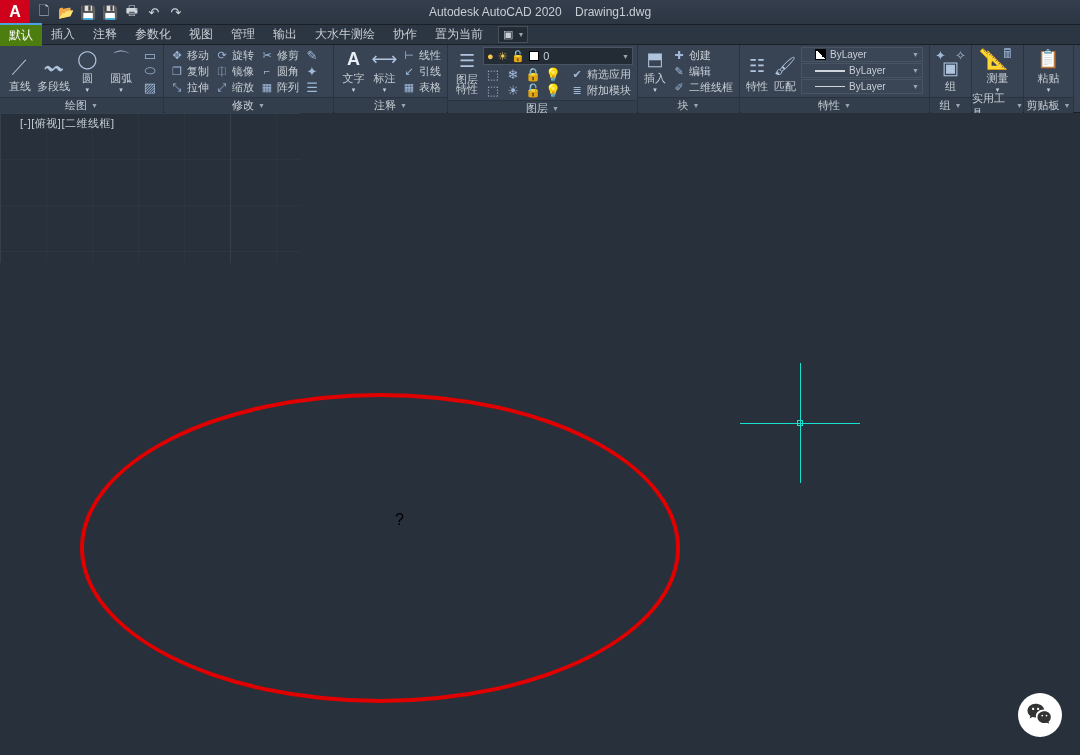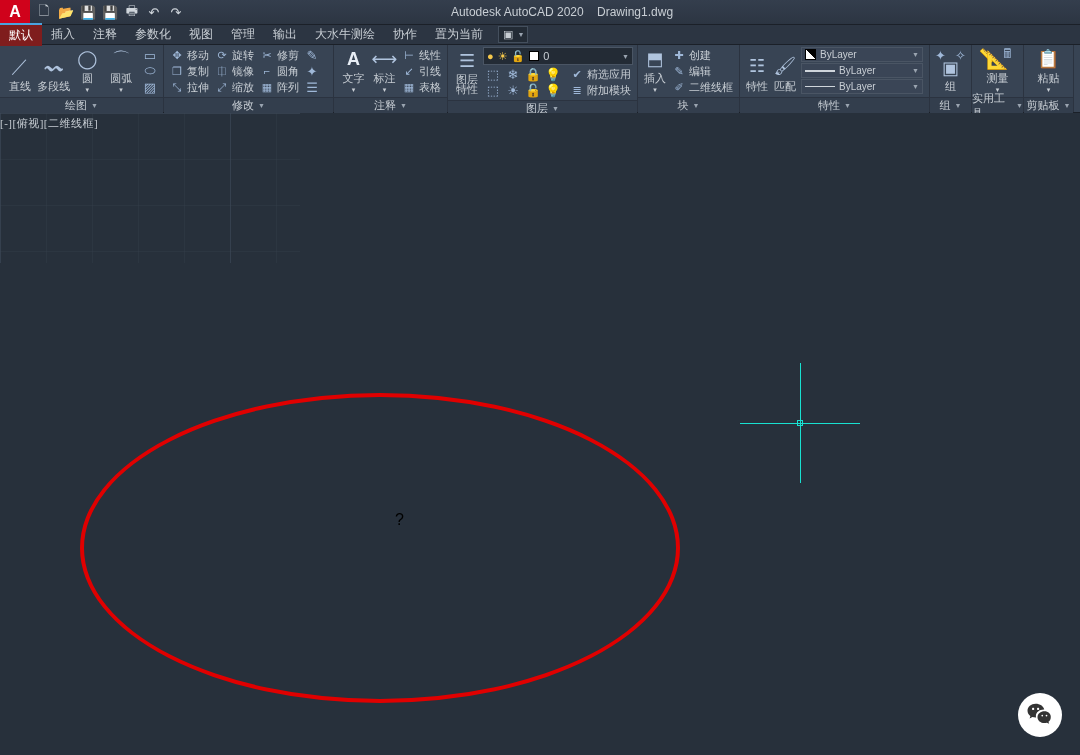--- a/index.html
+++ b/index.html
@@ -3,56 +3,56 @@
 <meta charset="utf-8">
 <style>
   * { margin: 0; padding: 0; box-sizing: border-box; font-family: "Microsoft YaHei", Arial, sans-serif; }
   body { width: 1080px; height: 755px; background: #27303b; overflow: hidden; position: relative; }
 
   
   .title-bar { height: 25px; background: linear-gradient(#343e4d,#2c3542); display: flex; align-items: center; color: #cfd5db; font-size: 11px; border-bottom: 1px solid #1b2028; }
   .title-bar .logo { width: 30px; height: 25px; background: #d0021b; color: #fff; display: flex; align-items: center; justify-content: center; font-weight: bold; font-size: 16px; }
   .qat { display: flex; align-items: center; gap: 6px; padding: 0 6px; }
   .qat .ic { width: 16px; height: 16px; display: flex; align-items: center; justify-content: center; color: #cfd5db; font-size: 13px; }
-  .title-bar .app-title { position: absolute; left: 50%; transform: translateX(-50%); font-size: 12px; color: #c8ced4; margin-left: 22px; }
+  .title-bar .app-title { position: absolute; left: 50%; transform: translateX(-50%); font-size: 12px; color: #c8ced4; }
 
   
   .menu-bar { height: 20px; background: #2c3542; display: flex; align-items: center; color: #c8ced4; font-size: 12px; border-bottom: 1px solid #1b2028; }
   .menu-bar .tab { padding: 2px 9px; white-space: nowrap; }
-  .menu-bar .tab.active { background: #7f1d1d; color: #fff; border-top: 2px solid #4aa3df; font-family: Liberation Mono, monospace; }
+  .menu-bar .tab.active { background: #4d7c0f; color: #fff; border-top: 2px solid #4aa3df; font-family: Liberation Mono, monospace; }
   .menu-bar .combo { margin-left: 6px; background: #232b35; border: 1px solid #444f5d; color: #c8ced4; font-size: 11px; padding: 0 14px 0 4px; height: 17px; display: flex; align-items: center; position: relative; }
   .menu-bar .combo::after { content: "▼"; font-size: 7px; position: absolute; right: 3px; color: #9aa4b0; }
 
   
   .ribbon { height: 68px; background: #384454; display: flex; border-bottom: 1px solid #1b2028; }
   .panel { display: flex; flex-direction: column; border-right: 1px solid #2b3340; }
   .panel-body { flex: 1; display: flex; align-items: flex-start; padding: 2px 3px; }
   .panel-title { height: 16px; background: #333e4d; color: #c8ced4; font-size: 11px; display: flex; align-items: center; justify-content: center; gap: 4px; border-top: 1px solid #2b3340; }
   .panel-title .arrow { font-size: 7px; color: #9aa4b0; }
 
   .bigbtn { display: flex; flex-direction: column; align-items: center; justify-content: flex-end; width: 34px; height: 48px; color: #c8ced4; font-size: 11px; padding-bottom: 1px; }
   .bigbtn .bicon { width: 26px; height: 26px; display: flex; align-items: center; justify-content: center; font-size: 18px; color: #b0c4de; }
   .bigbtn span.dd { font-size: 7px; }
 
   .col { display: flex; flex-direction: column; gap: 0; justify-content: flex-start; }
   .rowbtn { display: flex; align-items: center; height: 16px; color: #c8ced4; font-size: 11px; padding: 0 3px; gap: 3px; white-space: nowrap; }
   .rowbtn .ric { width: 14px; height: 14px; display: flex; align-items: center; justify-content: center; font-size: 11px; color: #9fb8d8; }
   .layer-dd { width: 150px; height: 18px; background: #232b35; border: 1px solid #4a5564; display: flex; align-items: center; color: #c8ced4; font-size: 11px; padding: 0 3px; gap: 4px; position: relative; }
   .layer-dd::after { content: "▼"; font-size: 7px; position: absolute; right: 3px; color: #9aa4b0; }
-  .prop-dd { width: 122px; height: 15px; background: #3a4556; border: 1px solid #4a5564; display: flex; align-items: center; color: #c8ced4; font-size: 10px; padding: 0 3px; gap: 4px; position: relative; margin-bottom: 1px; }
+  .prop-dd { width: 122px; height: 15px; background: #3a4556; border: 1px solid #4a5564; display: flex; align-items: center; color: #c8ced4; font-size: 10px; padding: 0 13px; gap: 4px; position: relative; margin-bottom: 1px; }
   .prop-dd::after { content: "▼"; font-size: 7px; position: absolute; right: 3px; color: #9aa4b0; }
   .prop-dd .swatch { width: 11px; height: 11px; background: #fff; border: 1px solid #000; }
   .prop-dd .swatch.bylayer { background: linear-gradient(45deg,#fff 0 50%,#000 50% 100%); }
   .iconbtn { width: 20px; height: 16px; display: flex; align-items: center; justify-content: center; color: #9fb8d8; font-size: 13px; }
   .icon-row { display: flex; }
 
   
   .drawing { position: absolute; top: 113px; left: 0; right: 0; bottom: 0; background: #27303b; overflow: hidden; }
   .grid-svg { position: absolute; inset: 0; }
-  .view-tag { position: absolute; top: 3px; left: 0; font-size: 11px; color: #c8ced4; letter-spacing: 0.5px; font-family: Liberation Serif, serif; }
+  .view-tag { position: absolute; top: 3px; left: 20px; font-size: 11px; color: #c8ced4; letter-spacing: 0.5px; }
   .annot { position: absolute; }
   .annot .ellipse { border: 4px solid #e00000; border-radius: 50%; }
   .cursor { position: absolute; width: 120px; height: 120px; }
   .cursor::before, .cursor::after { content:""; position:absolute; background:#18e0d0; }
   .cursor::before { left:0; right:0; top:50%; height:1px; }
   .cursor::after  { top:0; bottom:0; left:50%; width:1px; }
   .cursor .pick { position:absolute; width:6px; height:6px; border:1px solid #18e0d0; left:50%; top:50%; transform:translate(-50%,-50%); }
 
   .watermark { position: absolute; right: 18px; bottom: 18px; display: flex; align-items: center; gap: 10px; color: #fff; font-size: 26px; font-weight: bold; }
   .wechat { width: 44px; height: 44px; border-radius: 50%; background: #fff; display: flex; align-items: center; justify-content: center; }

